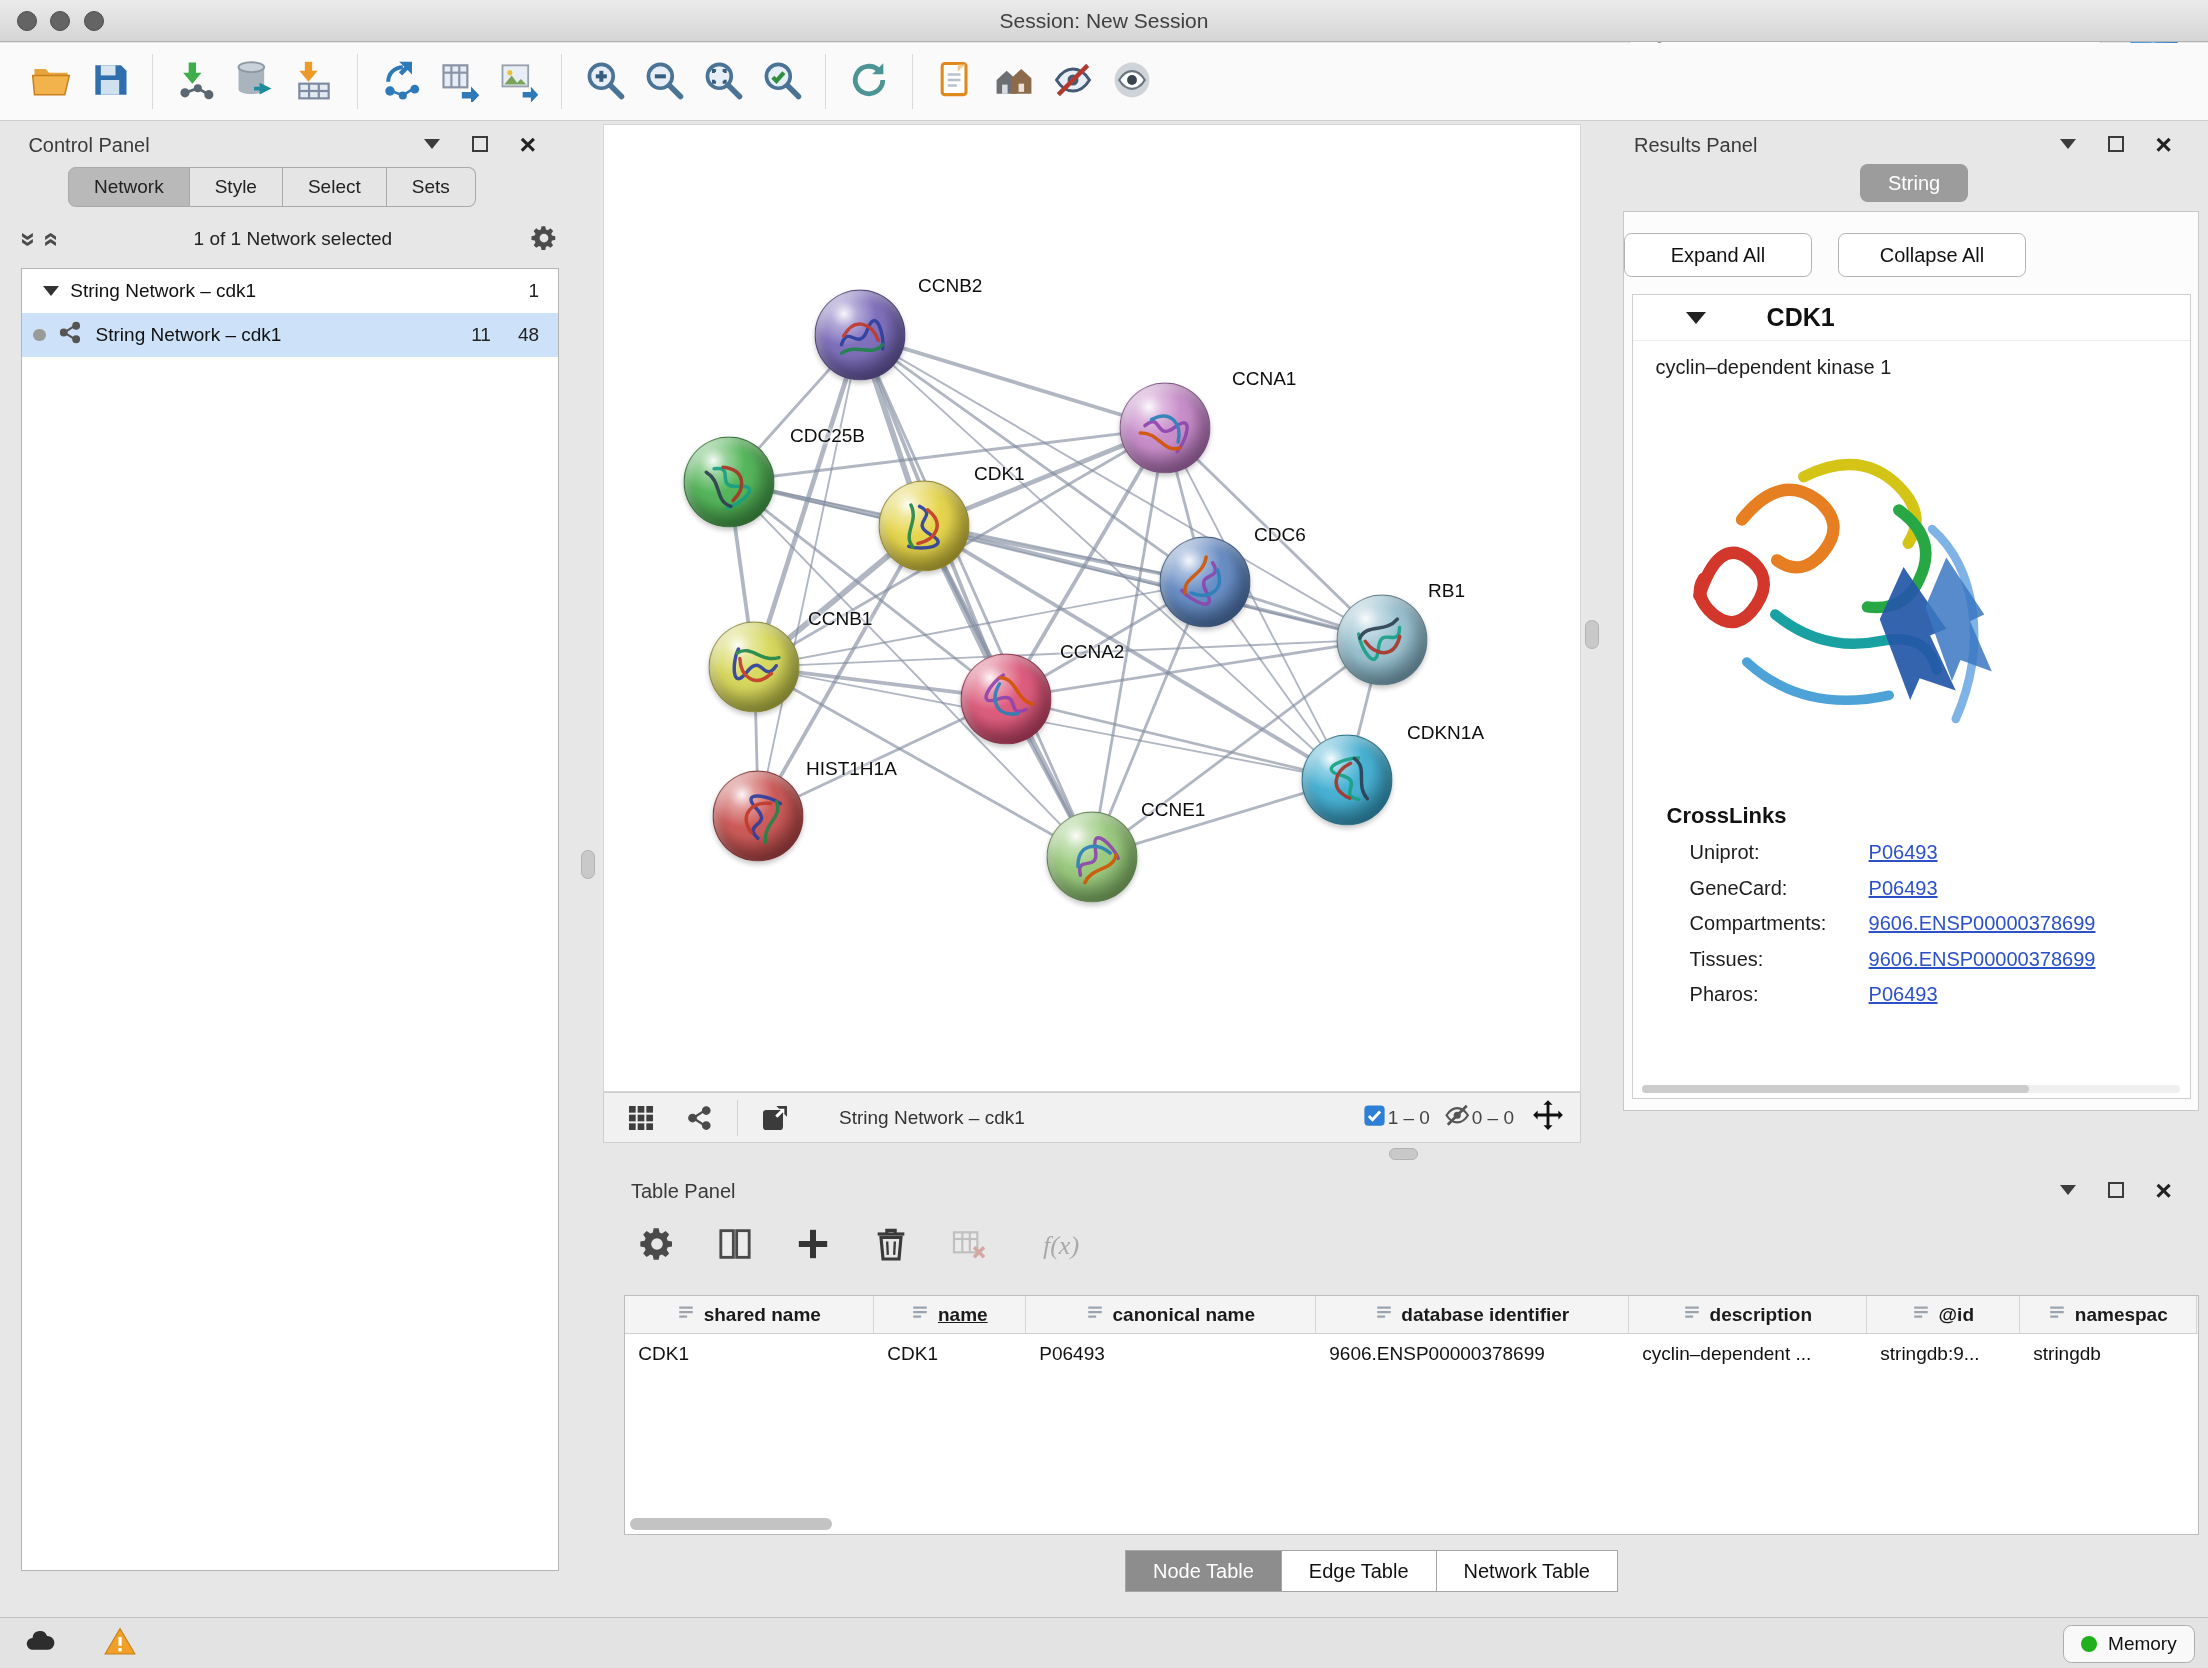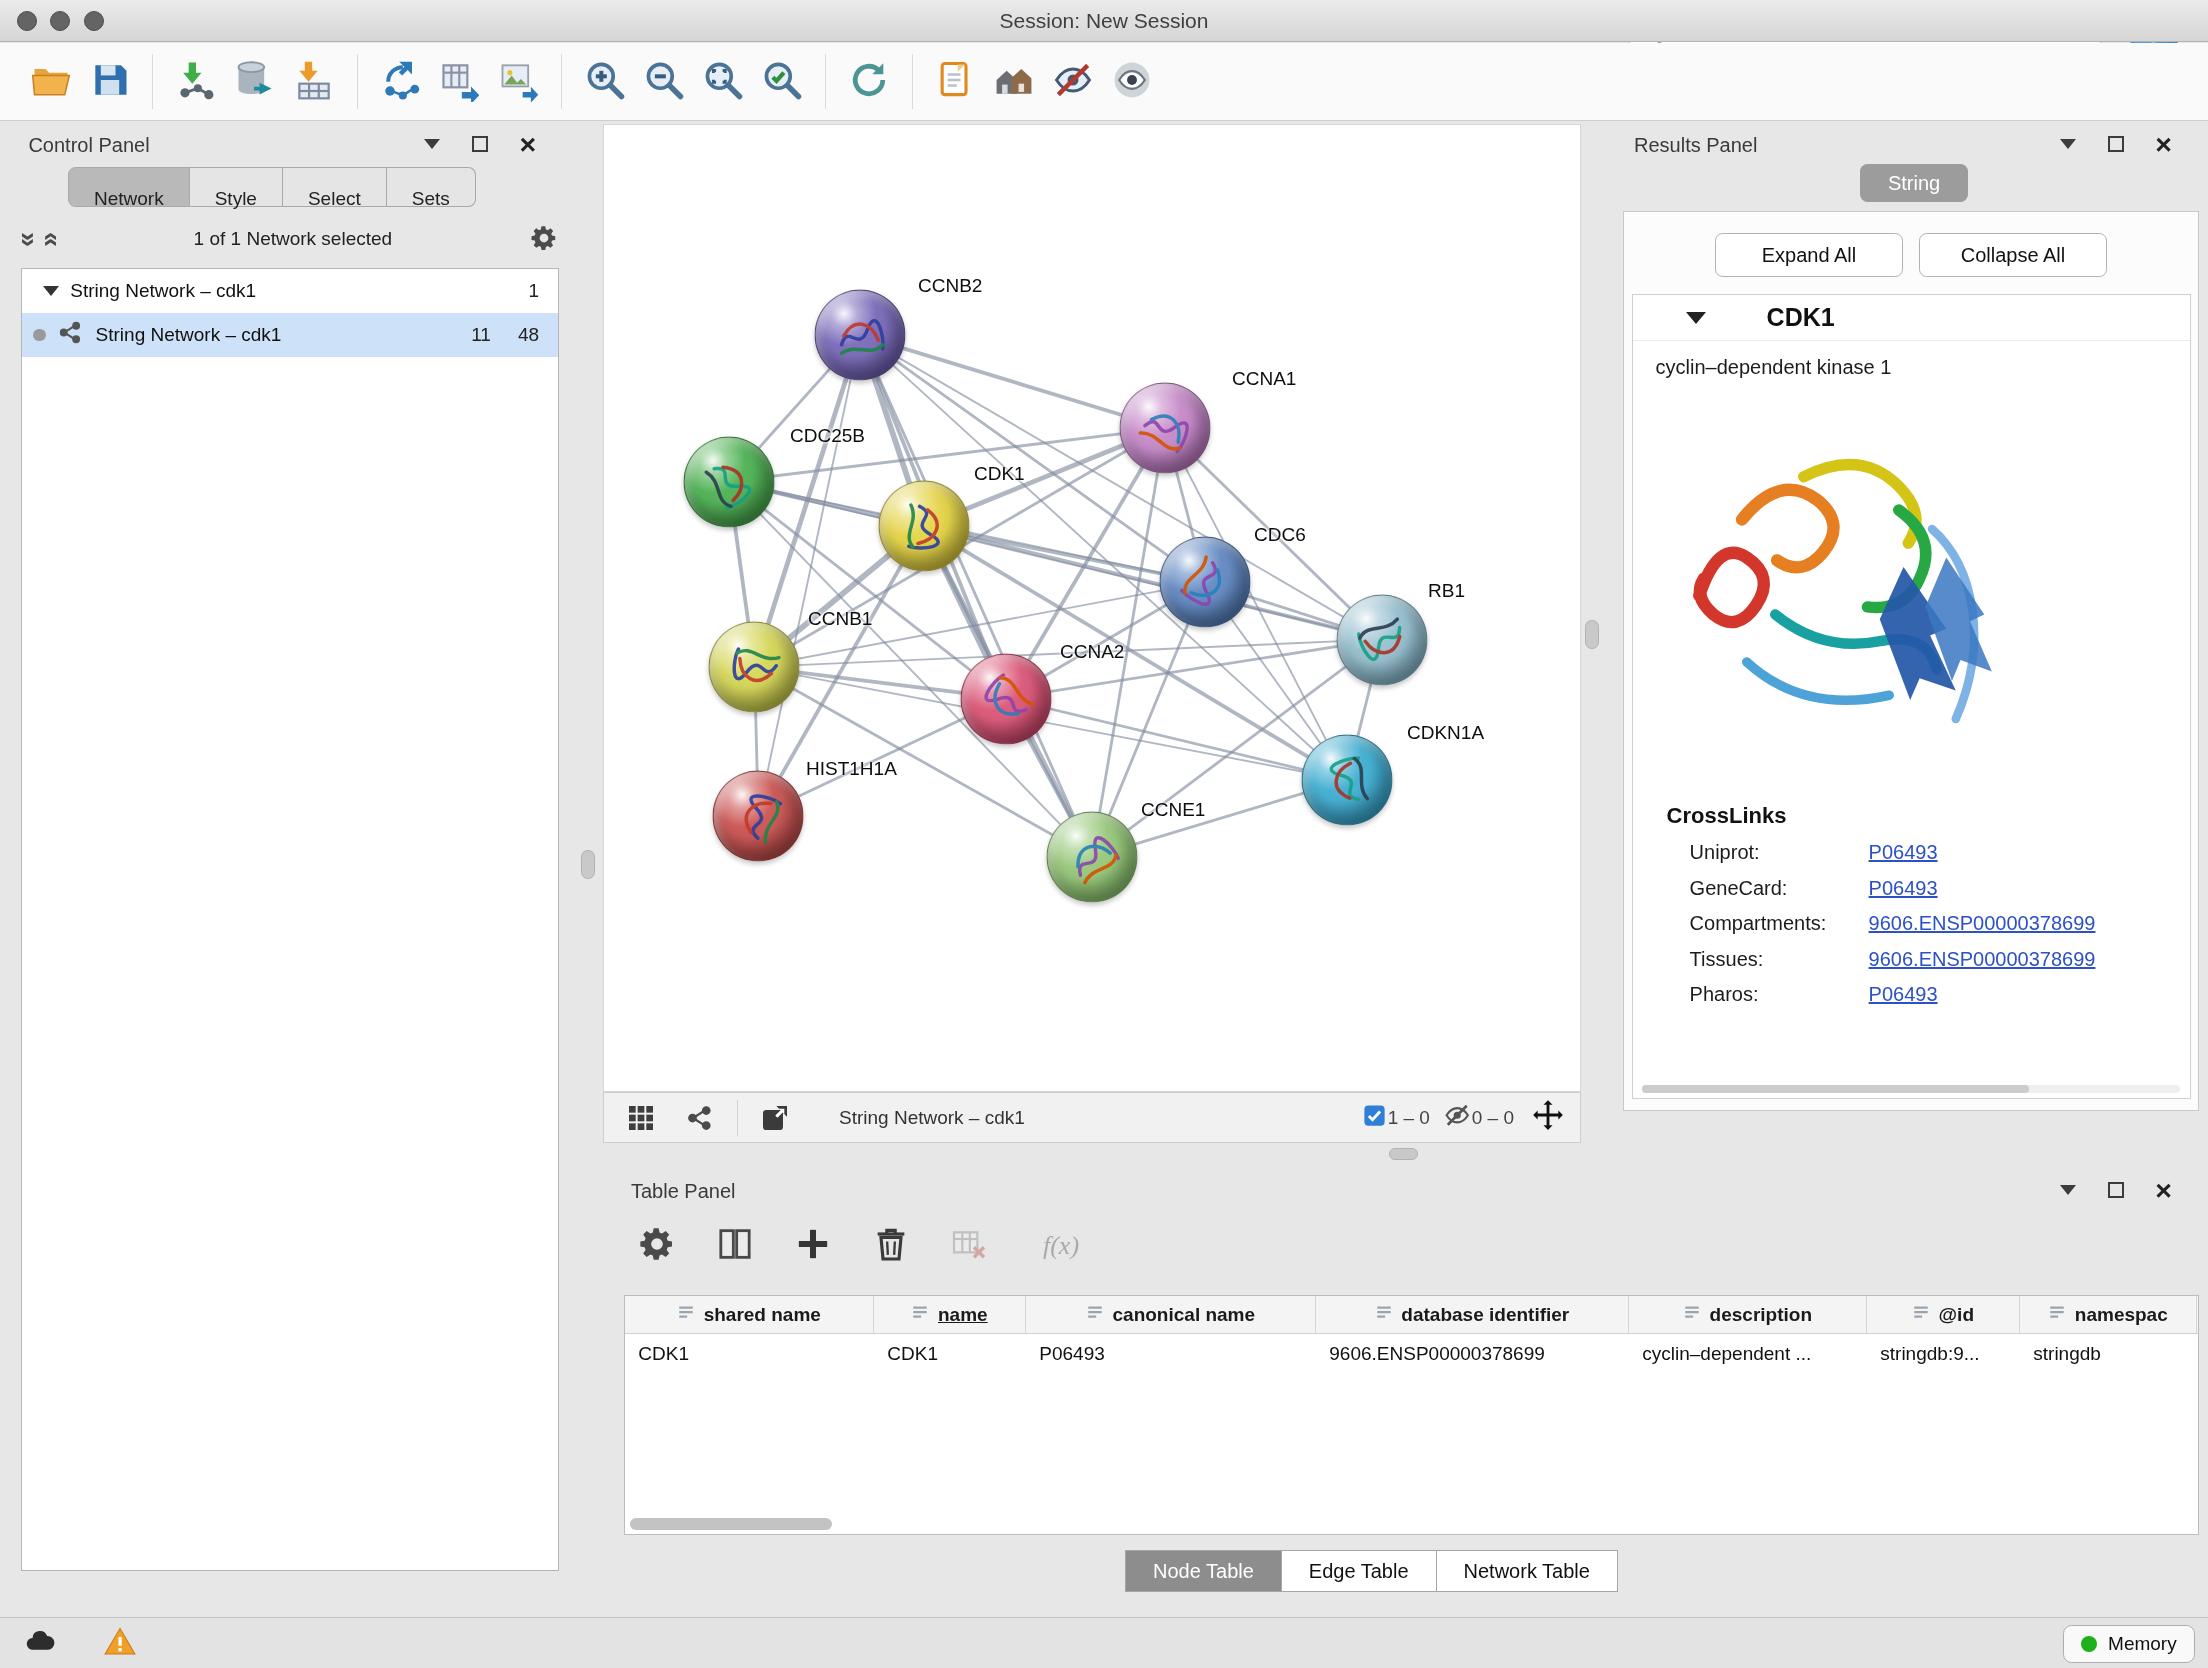--- a/index.html
+++ b/index.html
@@ -26,21 +26,21 @@
   .ph-title{font-size:20px;color:#3a3a3a;padding-left:17px}
   .ph-icons{position:absolute;right:23px;top:5.7px;display:flex;gap:23px;align-items:center}
   .ph-ic{cursor:pointer;display:flex;align-items:center;justify-content:center;width:25px;height:25px}
   .tri-down{width:0;height:0;border-left:8.6px solid transparent;border-right:8.6px solid transparent;border-top:10.5px solid #3c3c3c}
   .float-sq{width:16px;height:16px;border:2.4px solid #3c3c3c}
   .close-x{font-size:28.5px;font-weight:bold;color:#222;line-height:21px}
 
   
   #cp-header{left:11.4px;top:126px;width:552px}
   #cp-tabs{position:absolute;left:68px;top:167px;height:40px;display:flex}
-  .cp-tab{padding:12px 25px;font-size:19px;line-height:38px;background:#e5e5e5;border:1px solid #a9a9a9;border-left:none;cursor:pointer;color:#222}
+  .cp-tab{padding:0 25px;font-size:19px;line-height:38px;background:#e5e5e5;border:1px solid #a9a9a9;border-left:none;cursor:pointer;color:#222}
   .cp-tab:first-child{border-left:1px solid #a9a9a9;border-radius:7.6px 0 0 7.6px}
   .cp-tab:last-child{border-radius:0 7.6px 7.6px 0}
   .cp-tab.selected{background:#b9b9b9}
   #cp-selrow{position:absolute;left:21px;top:219px;width:538px;height:40px;display:flex;align-items:center;gap:5.7px}
   .dbl-chev{display:inline-block;font-size:27px;color:#4c4c4c;font-weight:bold;cursor:pointer;line-height:19px}
   .chev-dn{transform:rotate(90deg)}
   .chev-up{transform:rotate(-90deg)}
   #cp-seltext{flex:1;text-align:center;font-size:19px;color:#222}
   #cp-tree{position:absolute;left:21px;top:268px;width:538px;height:1303px;background:#fff;border:1px solid #b5b5b5}
   .tree-row{height:44px;display:flex;align-items:center;font-size:19px;color:#111;gap:11.4px;padding:0 11.4px;cursor:pointer}
@@ -61,21 +61,21 @@
   .nt-btn{width:44px;height:42px;border:none;background:transparent;display:flex;align-items:center;justify-content:center;cursor:pointer}
   .nt-sep{width:1px;height:36px;background:#d2d2d2}
   .nt-title{font-size:19px;color:#333;margin-left:27px}
   .nt-right{margin-left:auto;display:flex;align-items:center;gap:0;font-size:19px;color:#444}
   .splitter{position:absolute;background:#c9c9c9;border:1px solid #b2b2b2;border-radius:6.7px;cursor:pointer}
 
   
   #rp-header{left:1617px;top:126px;width:582px}
   .string-badge{position:absolute;left:1860px;top:164px;width:108px;height:38px;background:#9c9c9c;border-radius:7.6px;color:#fff;font-size:20px;display:flex;align-items:center;justify-content:center}
   #rp-box{position:absolute;left:1623px;top:211px;width:576px;height:900px;background:#fcfcfc;border:1px solid #c8c8c8}
-  .rp-buttons{position:absolute;top:21px;left:0;right:0;display:flex;justify-content:center;gap:16px}
+  .rp-buttons{position:absolute;top:21px;left:0;right:0;display:flex;gap:26px}
   .rp-btn{min-width:188px;height:44px;background:#fff;border:1px solid #b2b2b2;border-radius:7.6px;font-size:20px;color:#111;cursor:pointer;font-family:"Liberation Sans",sans-serif}
   #rp-section{position:absolute;left:7.6px;top:82px;width:559px;height:805px;border:1px solid #cfcfcf;background:#fff}
   .rp-sec-header{height:46px;display:flex;align-items:center;border-bottom:1px solid #ececec}
   .rp-caret{width:0;height:0;border-left:10.5px solid transparent;border-right:10.5px solid transparent;border-top:12.4px solid #222;margin-left:53px;cursor:pointer}
   .rp-name{font-size:25px;font-weight:bold;color:#111;margin-left:61px}
   .rp-desc{font-size:20px;color:#1c1c1c;padding:15px 0 0 23px}
   .protein-svg{display:block;margin:17px 0 0 28.5px}
   .crosslinks-title{font-size:22px;font-weight:bold;color:#111;padding:27px 0 0 34px}
   .cl-row{display:flex;font-size:20px;padding:12.4px 0 0 57px;align-items:baseline}
   .cl-label{width:179px;color:#1c1c1c}

